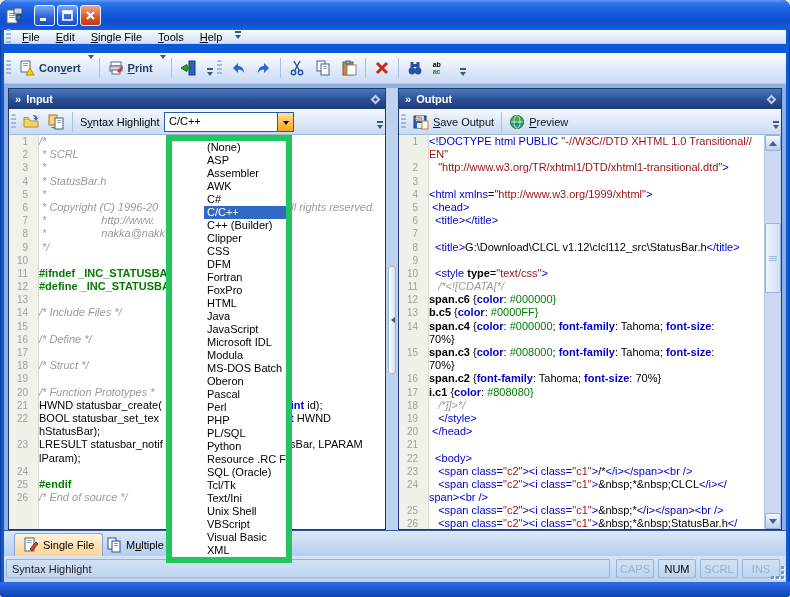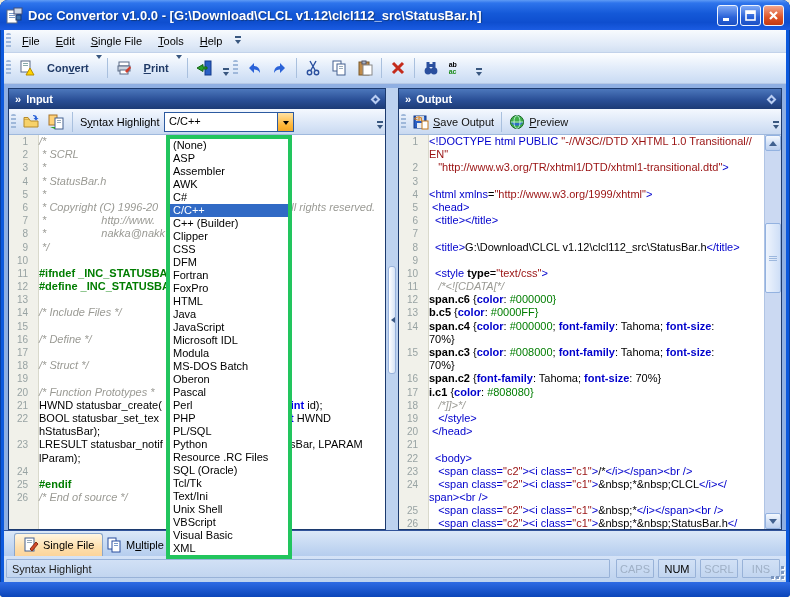--- a/index.html
+++ b/index.html
@@ -10,33 +10,33 @@
   
   .titlebar{position:absolute;left:0;top:0;width:790px;height:30px;display:flex;align-items:center;padding:0 6px;
     background:linear-gradient(#5f9bf5 0%,#2e74ec 10%,#1459d8 45%,#0e4ecf 75%,#1b5ce2 100%);}
   .app-icon{width:17px;height:17px;margin-right:5px;flex:none;}
   .title-text{color:#fff;font-weight:bold;font-size:13px;text-shadow:1px 1px 1px #103a80;white-space:nowrap;overflow:hidden;flex:1;}
   .win-btns{display:flex;gap:2px;margin-left:6px;}
   .wbtn{width:21px;height:21px;border-radius:3px;border:1px solid #eef4ff;display:flex;align-items:center;justify-content:center;}
   .wbtn.minmax{background:linear-gradient(#7fa9f6,#2a62d8 60%,#1c50c4);}
   .wbtn.close{background:linear-gradient(#f2a58c,#de5326 60%,#c23a12);}
   
-  .menubar{position:absolute;left:4px;top:30px;width:782px;height:23px;display:flex;align-items:center;
+  .menubar{position:absolute;left:4px;top:30px;width:782px;height:14px;display:flex;align-items:center;
     background:linear-gradient(#f8fbfe,#dfe9f7 70%,#d2e0f2);border-bottom:1px solid #c2d2ea;}
   .grip{width:5px;height:16px;margin:0 3px 0 2px;border-radius:2px;flex:none;
     background:repeating-linear-gradient(to bottom,#9fb8da 0 2px,transparent 2px 4px);}
   .menu-item{padding:3px 8px;font-size:11px;color:#000;}
   .menu-overflow{margin-left:2px;display:flex;flex-direction:column;align-items:center;gap:1px;padding:3px;}
   .chev-bar{width:6px;height:2px;background:#39577f;}
   .tri-down{width:0;height:0;border:3px solid transparent;border-top:4px solid #39577f;margin-top:1px;}
   
   .toolbars{position:absolute;left:4px;top:53px;width:782px;height:31px;display:flex;align-items:center;
     background:linear-gradient(#fdfeff,#e2ecfa 50%,#c9dbf3);border-bottom:1px solid #b7c9e6;}
   .tgroup{display:flex;align-items:center;height:27px;position:relative;padding-right:14px;}
-  .tbtn{display:flex;align-items:center;gap:12px;padding:3px 5px;font-size:11px;font-weight:bold;color:#203a66;border-radius:2px;}
+  .tbtn{display:flex;align-items:center;gap:4px;padding:3px 5px;font-size:11px;font-weight:bold;color:#203a66;border-radius:2px;}
   .tbtn svg{flex:none;}
   .tdrop{padding:3px 2px;}
   .tsep{width:1px;height:20px;background:#a9c0de;margin:0 3px;flex:none;}
   .toverflow{display:flex;flex-direction:column;align-items:center;gap:1px;position:absolute;right:2px;bottom:3px;}
   
   .main-bg{position:absolute;left:4px;top:84px;width:782px;height:446px;background:#8fafе2;background:#8fafe2;}
   .panel{position:absolute;border:1px solid #1c3a6e;background:#fff;overflow:hidden;}
   .panel-input{left:8px;top:88px;width:378px;height:442px;}
   .panel-output{left:398px;top:88px;width:384px;height:442px;}
   .panel-header{height:20px;display:flex;align-items:center;gap:5px;padding:0 6px;color:#fff;font-weight:bold;font-size:11px;
@@ -80,21 +80,21 @@
   .scrollbar{position:absolute;right:0;top:46px;bottom:0;width:17px;background:#cbd9f2;border-left:1px solid #b0c4e4;}
   .sc-btn{position:absolute;left:0;width:16px;height:16px;border:1px solid #93b2e0;border-radius:2px;
     background:linear-gradient(#f5f9fe,#cfdef5 60%,#bcd0ee);display:flex;align-items:center;justify-content:center;}
   .sc-up{top:0;} .sc-down{bottom:0;}
   .tri-up-n{width:0;height:0;border:4px solid transparent;border-bottom:5px solid #41618f;margin-bottom:4px;}
   .tri-down-n{width:0;height:0;border:4px solid transparent;border-top:5px solid #41618f;margin-top:4px;}
   .sc-thumb{position:absolute;left:0;top:88px;width:16px;height:70px;border:1px solid #93b2e0;border-radius:2px;
     background:linear-gradient(to right,#eef4fd,#cfdff7);display:flex;flex-direction:column;align-items:center;justify-content:center;gap:1px;}
   .thumb-line{width:8px;height:1px;background:#9db8de;}
   
-  .dropdown{position:absolute;left:166px;top:135px;width:126px;background:#fff;border:4px solid #22c55e;z-index:60;}
+  .dropdown{position:absolute;left:166px;top:135px;width:126px;background:#fff;border:6px solid #22c55e;z-index:60;padding-left:32px;}
   .dd-item{height:13px;line-height:13px;font-size:11px;padding:0 3px;white-space:nowrap;overflow:hidden;color:#000;}
   .dd-item.sel{background:#316ac5;color:#fff;}
   
   .tabbar{position:absolute;left:4px;top:530px;width:782px;height:26px;
     background:linear-gradient(#dbe8f8,#b5cdee);border-top:1px solid #30539a;}
   .tab{position:absolute;top:2px;height:23px;display:flex;align-items:center;gap:4px;font-size:11px;padding:0 8px;}
   .tab-active{left:10px;background:linear-gradient(#fff6e2,#fddfae 60%,#fcd49a);border:1px solid #8aa6cc;border-bottom:none;
     border-radius:3px 3px 0 0;}
   .tab-idle{left:94px;}
   
@@ -127,21 +127,20 @@
 
     <div class="titlebar">
       <svg class="app-icon" viewBox="0 0 17 17">
         <rect x="1" y="3" width="10" height="13" fill="#fff" stroke="#5a6a85"></rect>
         <rect x="3" y="6" width="6" height="1" fill="#7a9ac8"></rect>
         <rect x="3" y="8" width="6" height="1" fill="#7a9ac8"></rect>
         <rect x="3" y="10" width="6" height="1" fill="#7a9ac8"></rect>
         <rect x="8" y="1" width="8" height="6" fill="#cfd8e6" stroke="#44507a"></rect>
         <rect x="10" y="8" width="5" height="5" fill="#3a6ea5" stroke="#1c3a6e"></rect>
       </svg>
-      <div class="title-text">Doc Convertor v1.0.0 - [G:\Download\CLCL v1.12\clcl112_src\StatusBar.h]</div>
       <div class="win-btns">
         <div class="wbtn minmax">
           <svg width="13" height="13" viewBox="0 0 13 13">
               <rect x="2" y="9" width="6" height="3" fill="#fff"></rect>
             </svg>
         </div>
         <div class="wbtn minmax">
           <svg width="13" height="13" viewBox="0 0 13 13">
               <rect x="2" y="2" width="9" height="9" fill="none" stroke="#fff" stroke-width="1.6"></rect>
               <rect x="2" y="2" width="9" height="3" fill="#fff"></rect>

